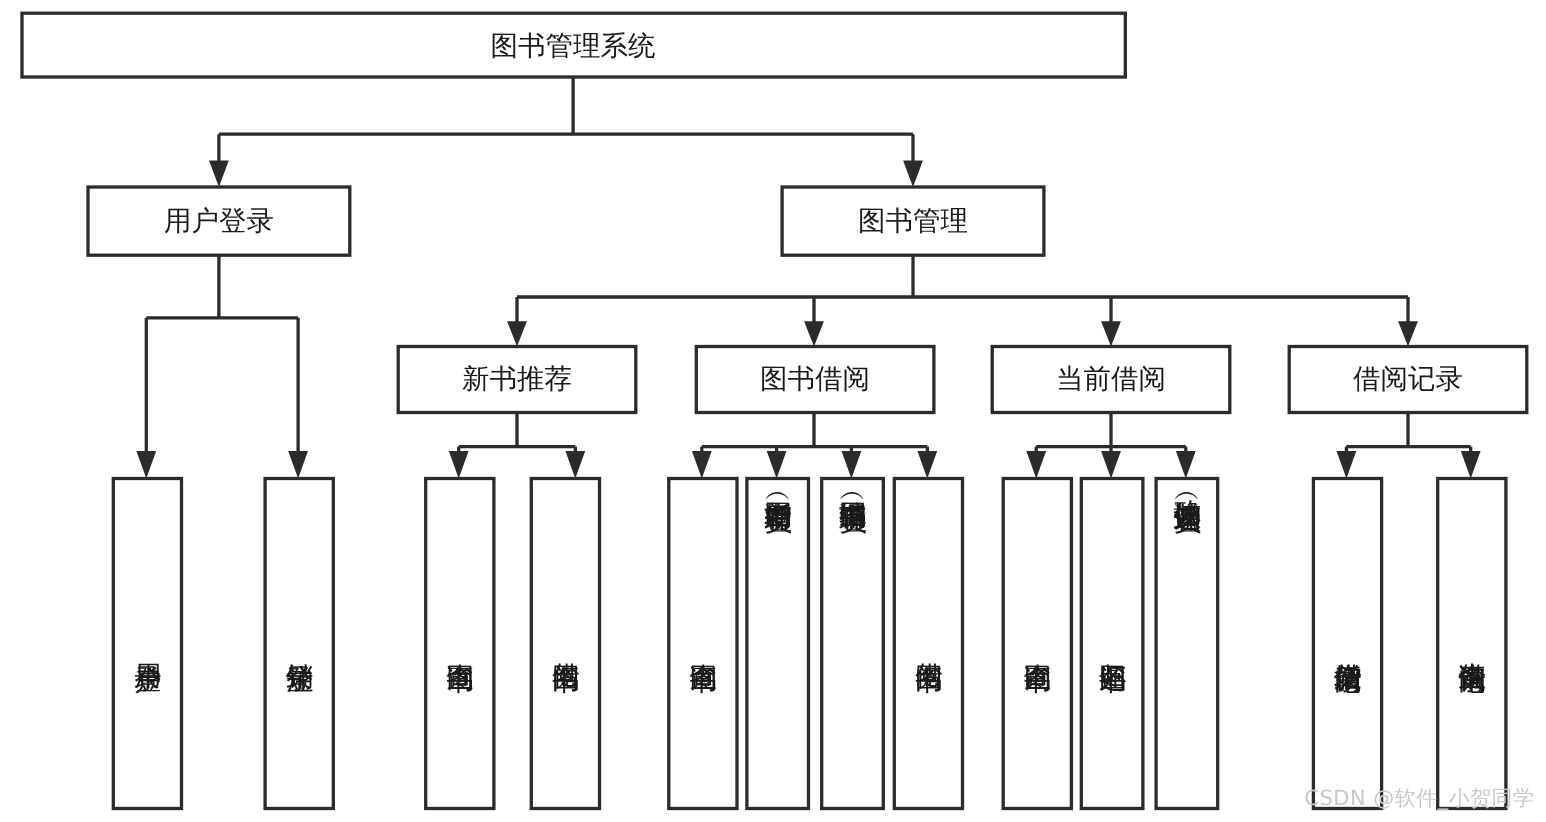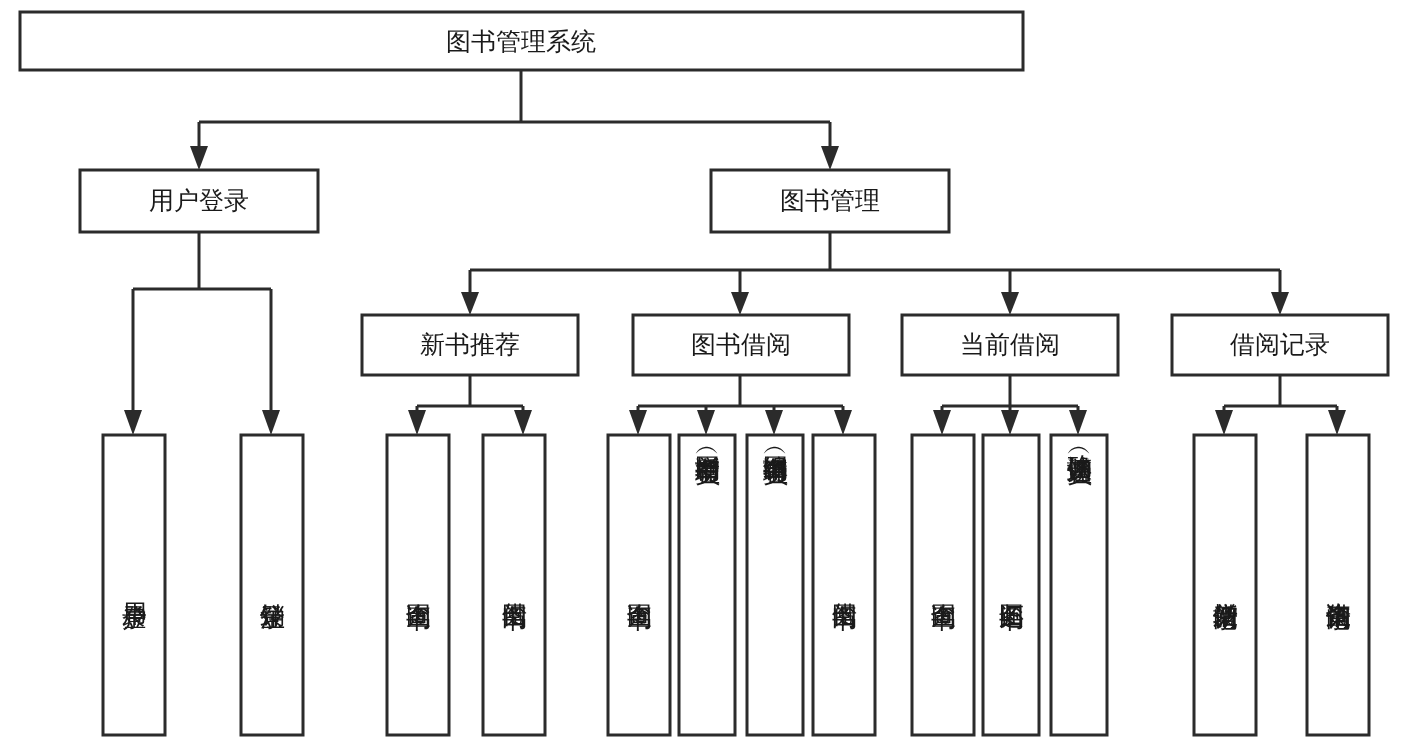--- a/index.html
+++ b/index.html
@@ -258,14 +258,15 @@
     <span class="leaf-label">确认归还（管理员）</span>
   </div>
 
   <div class="leaf-label-wrap" style="left:1194px; top:435px; width:62px; height:300px;">
     <span class="leaf-label">新增借阅记录</span>
   </div>
   <div class="leaf-label-wrap" style="left:1307px; top:435px; width:62px; height:300px;">
     <span class="leaf-label">查询借阅记录</span>
   </div>
 
+  <div class="watermark">CSDN @软件_小贺同学</div>
 
 </div>
 
 </body></html>

